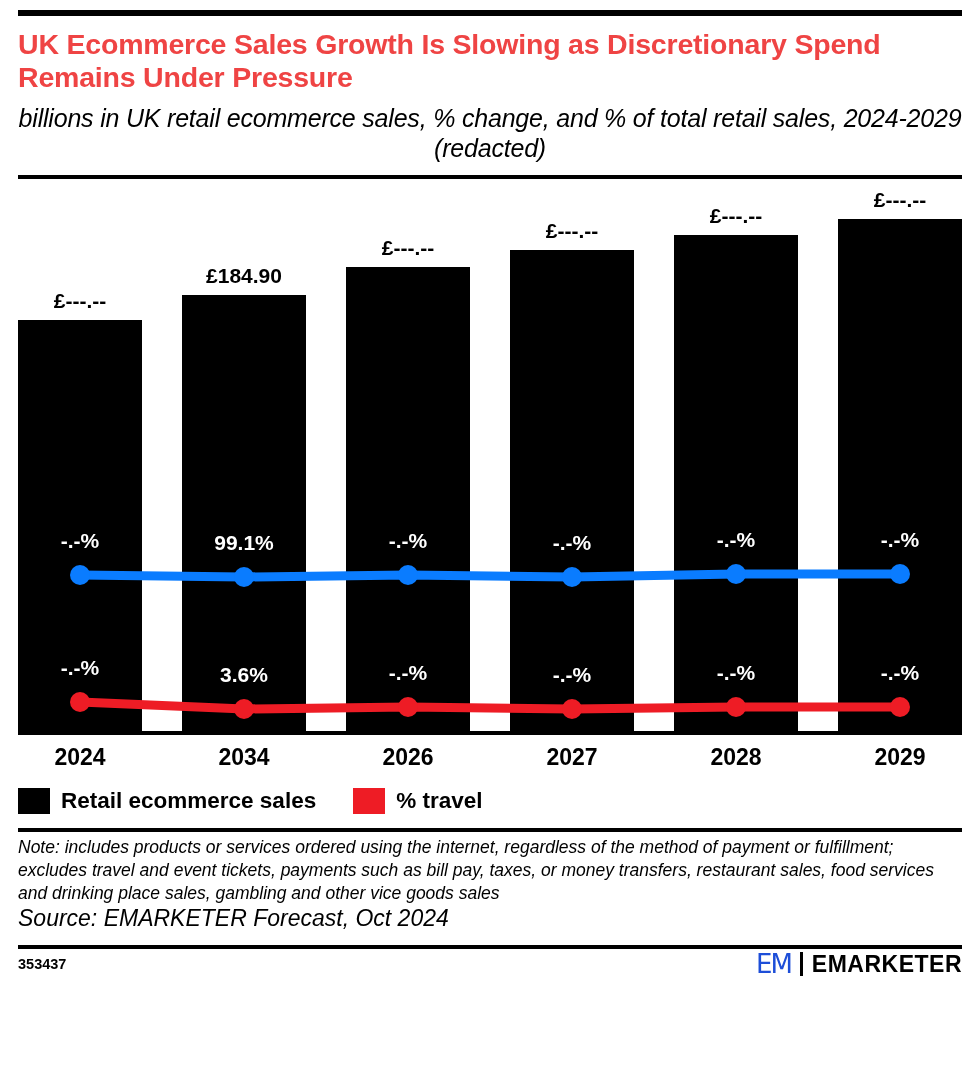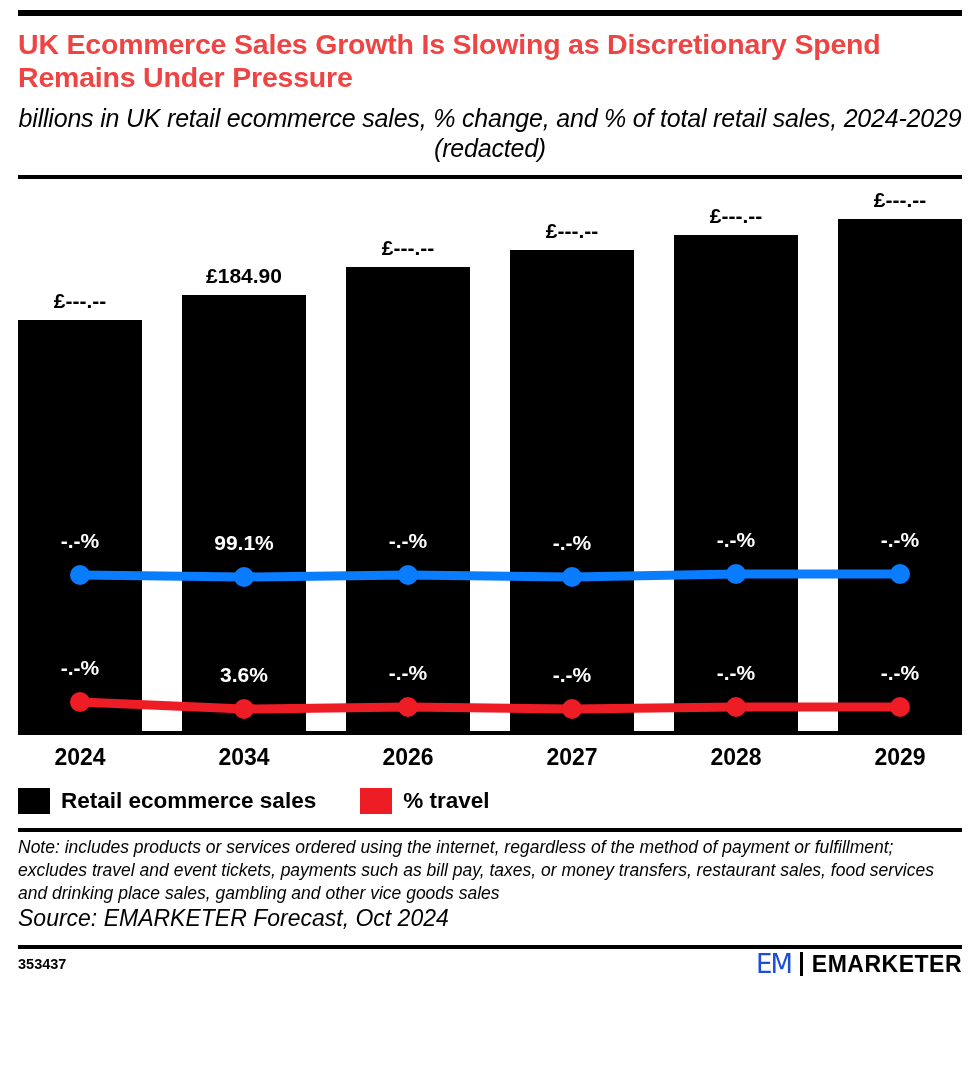--- a/index.html
+++ b/index.html
@@ -128,21 +128,21 @@
     text-align: center;
     font-size: 23px;
     font-weight: bold;
   }
 
   
   .legend {
     display: flex;
     align-items: flex-start;
     margin-top: 17px;
-    gap: 8px;
+    gap: 1px;
   }
   .legend-item {
     display: flex;
     align-items: center;
     margin-right: 36px;
   }
   .swatch {
     width: 32px;
     height: 26px;
     margin-right: 11px;

